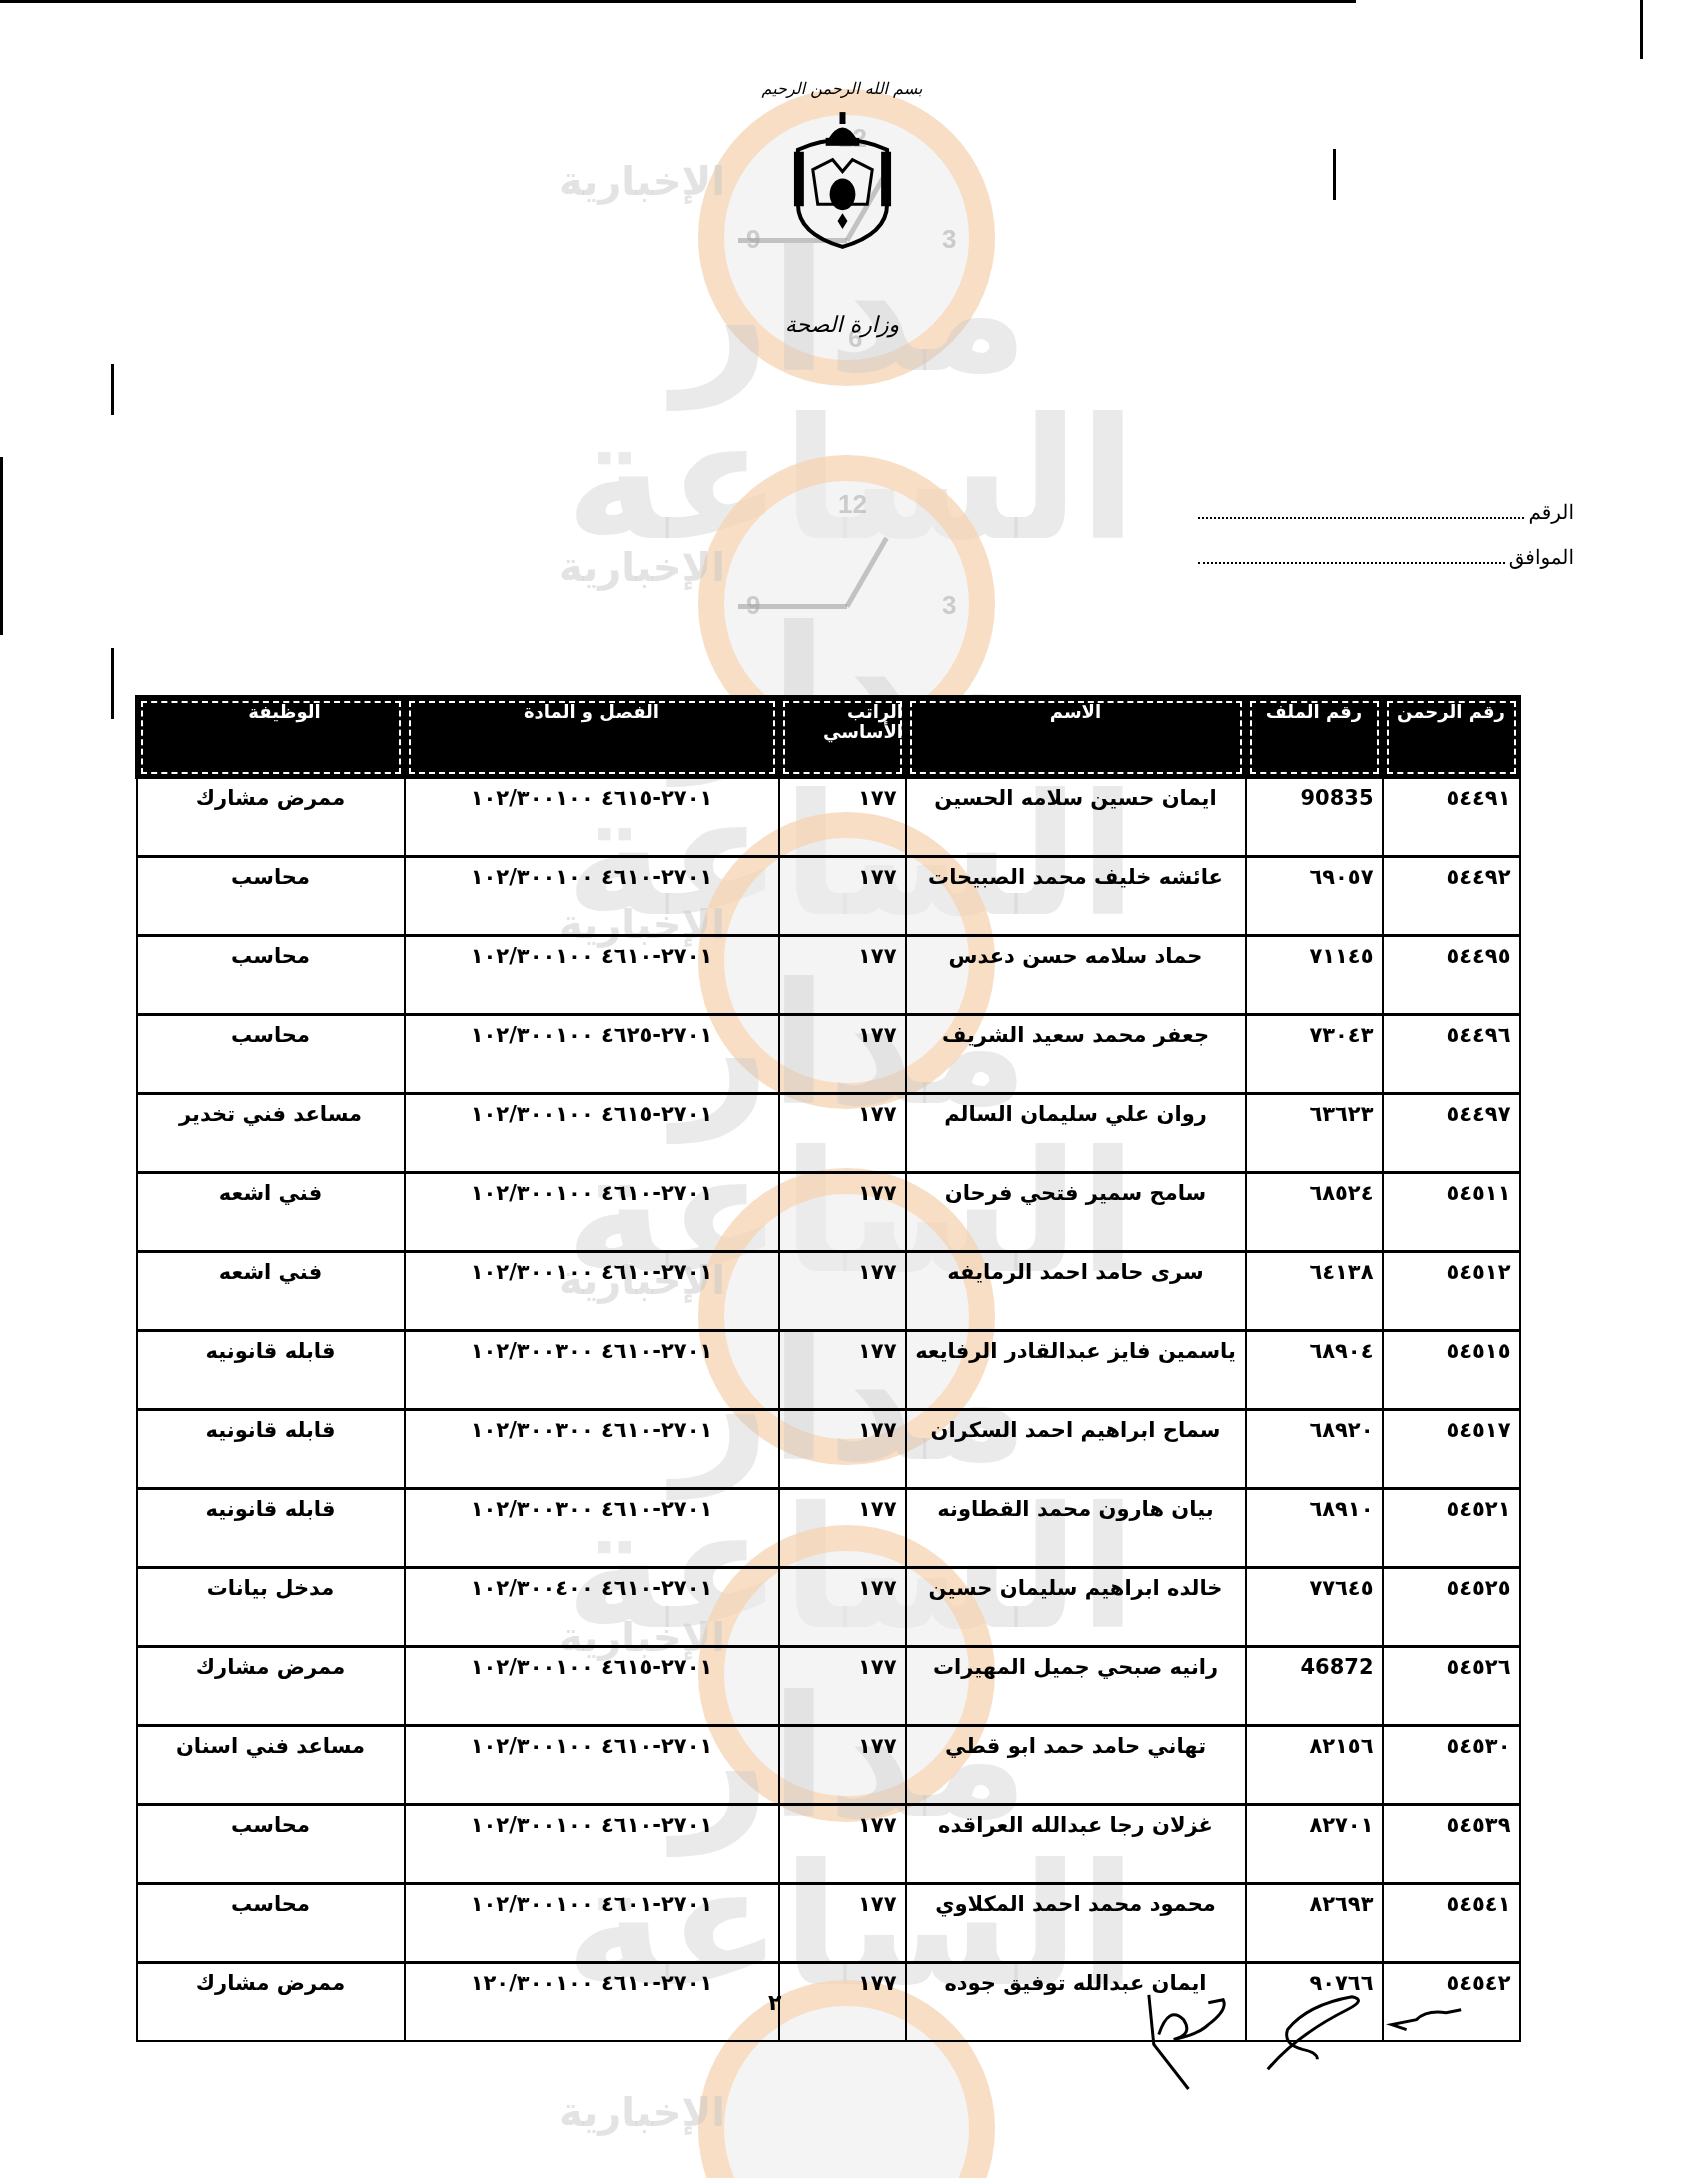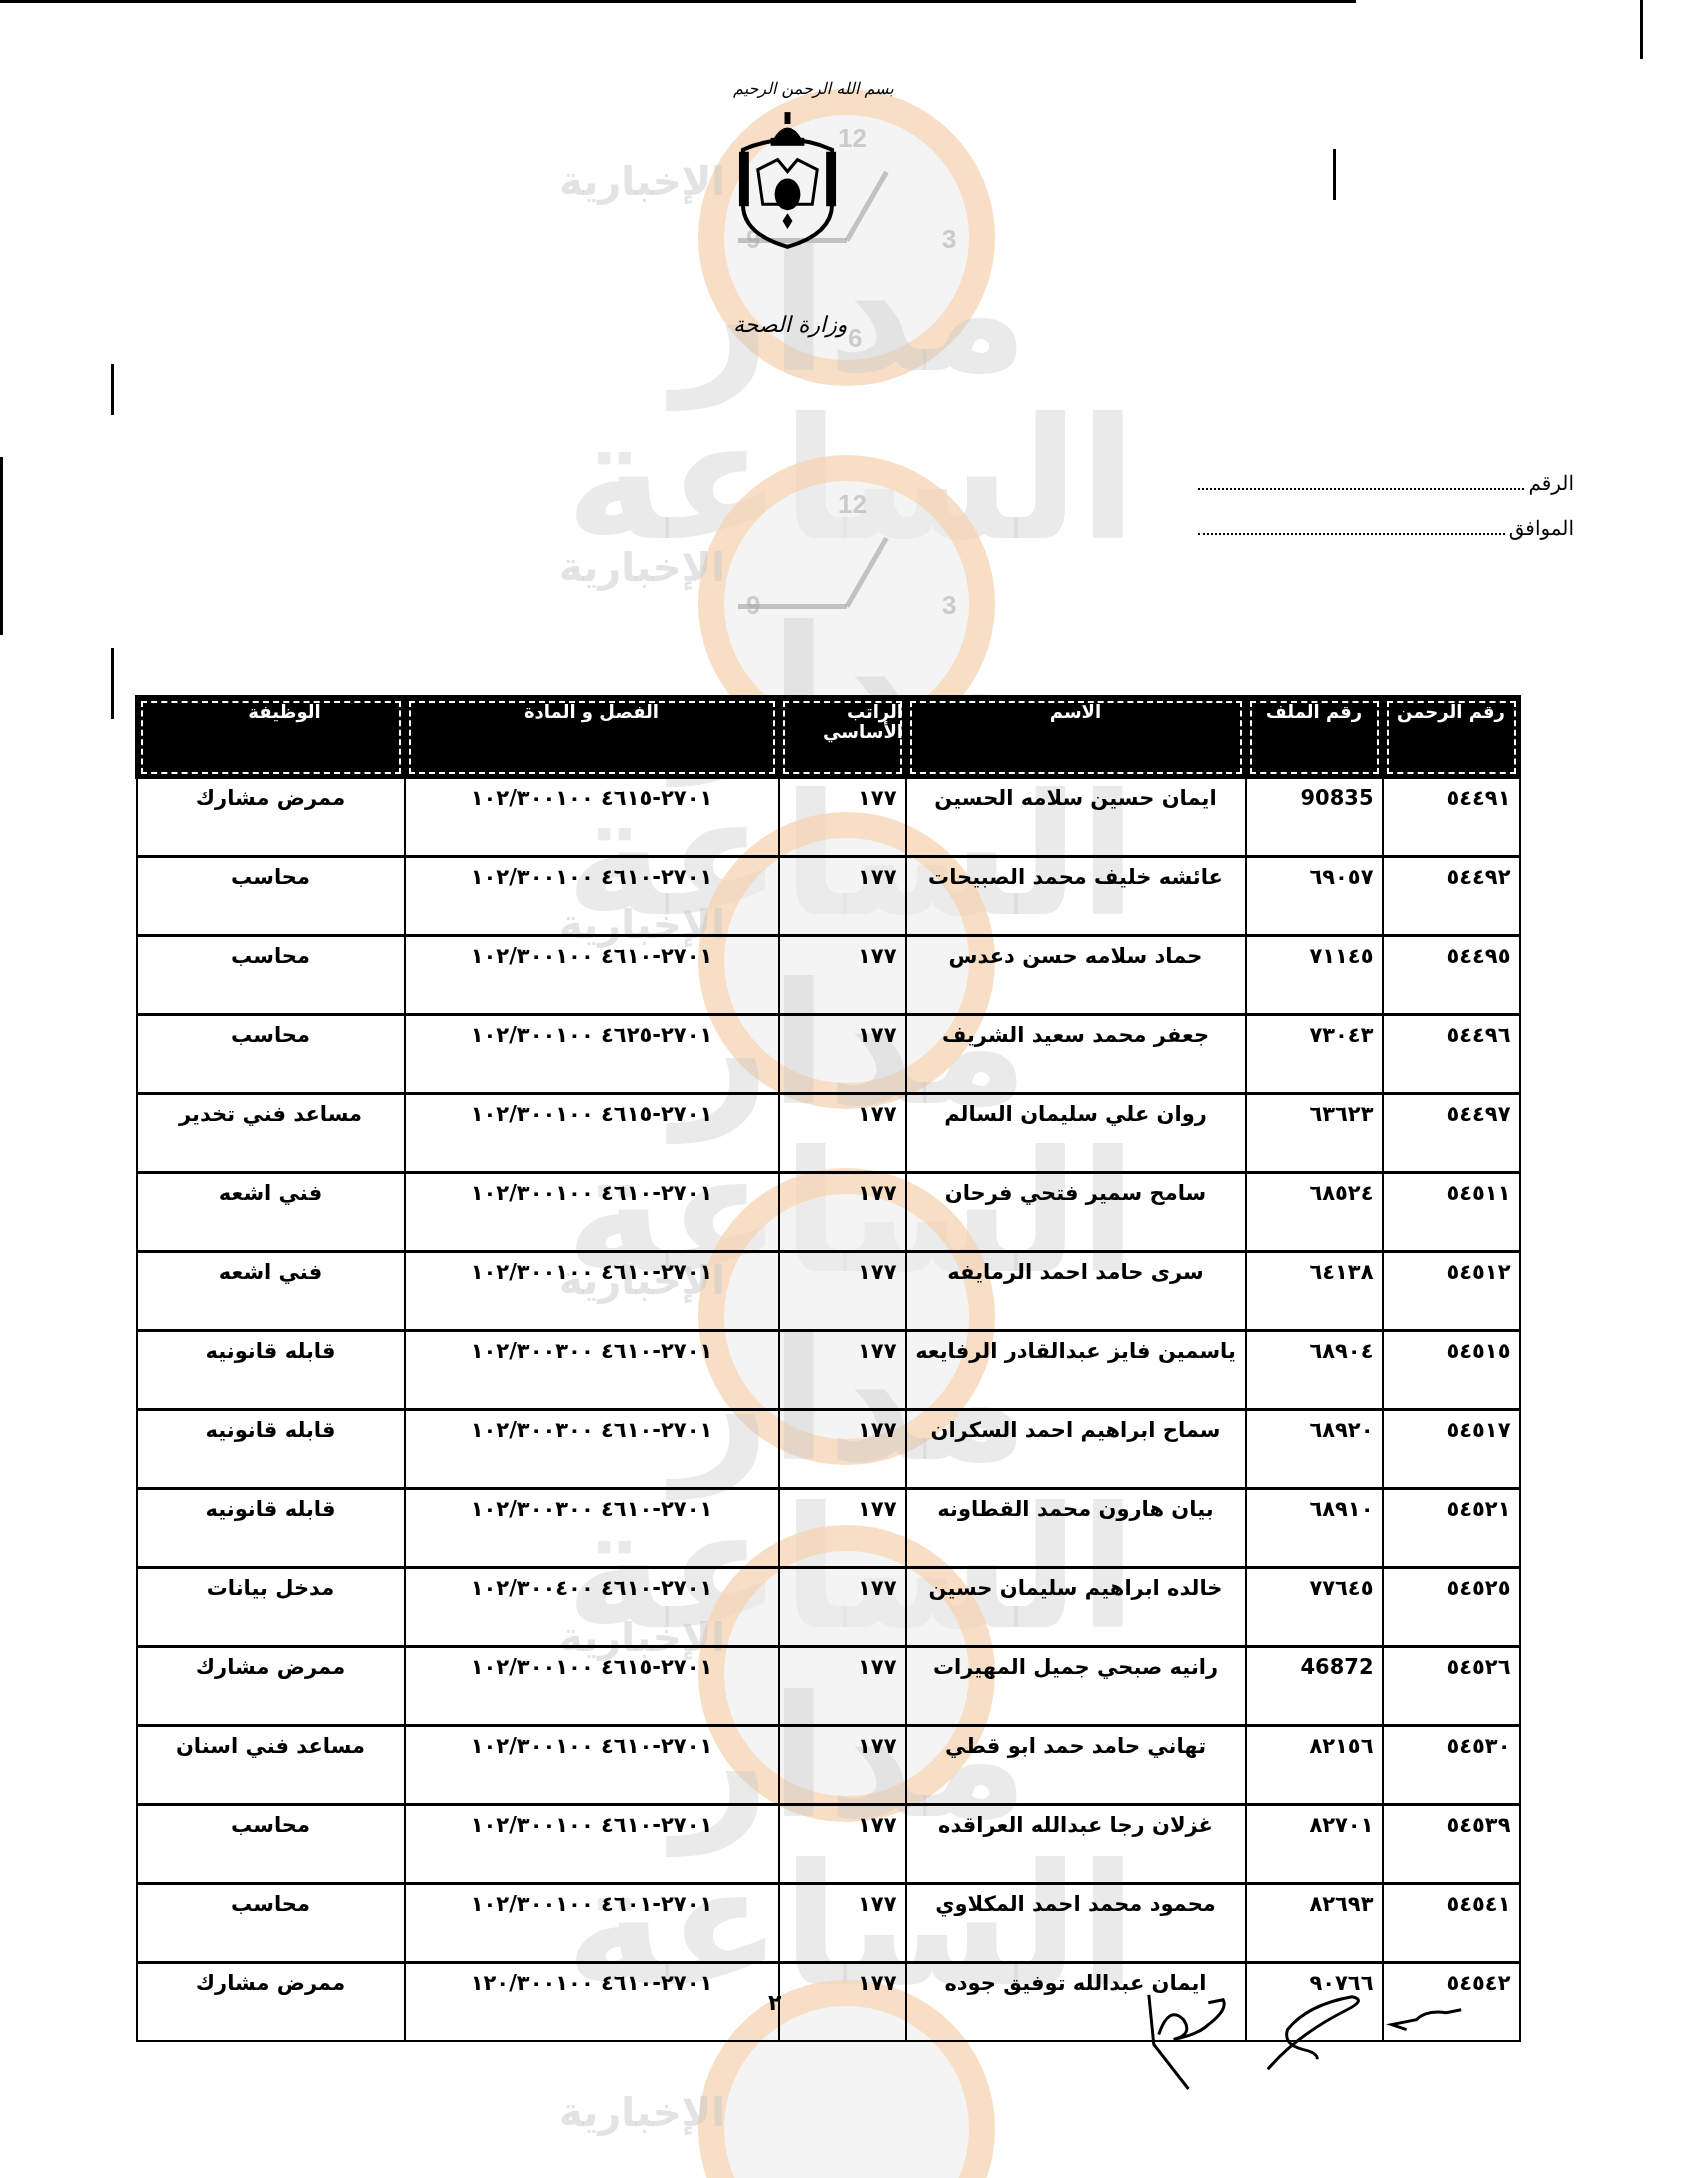--- a/index.html
+++ b/index.html
@@ -22,26 +22,26 @@
       position: absolute; left: 554px; width: 594px; text-align: center;
       font-family: "DejaVu Sans", sans-serif; font-weight: bold; font-size: 168px;
       color: rgba(200,200,200,0.38); line-height: 1;
     }
     .wm .small-l { position: absolute; left: 535px; font-weight: bold; font-size: 40px; color: rgba(200,200,200,0.5); margin-left: 24px; }
 
     .edge-top { position: absolute; top: 0; left: 0; width: 1356px; height: 3px; background: #000; z-index: 2; }
     .edge-right { position: absolute; top: 0; right: 40px; width: 3px; height: 59px; background: #000; z-index: 2; }
     .vmark { position: absolute; width: 3px; background: #000; z-index: 2; }
 
-    .letterhead { position: absolute; left: 733px; top: 79px; width: 218px; text-align: left; z-index: 3; }
+    .letterhead { position: absolute; left: 733px; top: 79px; width: 218px; text-align: center; z-index: 3; }
     .basmala { font-family: "DejaVu Serif", serif; font-size: 16px; font-style: italic; }
     .emblem { width: 109px; height: 139px; margin: 12px auto 0; }
     .ministry { font-family: "DejaVu Serif", serif; font-size: 22px; font-style: italic; margin-top: 59px; }
 
-    .ref-fields { position: absolute; left: 1198px; top: 471px; width: 376px; z-index: 3; }
+    .ref-fields { position: absolute; left: 1198px; top: 500px; width: 376px; z-index: 3; }
     .ref-row { display: flex; flex-direction: row; align-items: baseline; height: 45px; }
     .ref-label { font-family: "Liberation Sans", sans-serif; font-size: 20px; white-space: nowrap; }
     .ref-dots { flex: 1; border-bottom: 2px dotted #000; margin-right: 4px; height: 14px; }
 
     table.staff {
       position: absolute; left: 135px; top: 695px; width: 1386px; z-index: 3;
       border-collapse: collapse; direction: rtl;
     }
     table.staff th {
       background: #000; color: #fff; height: 73px; border: 3px solid #000;

